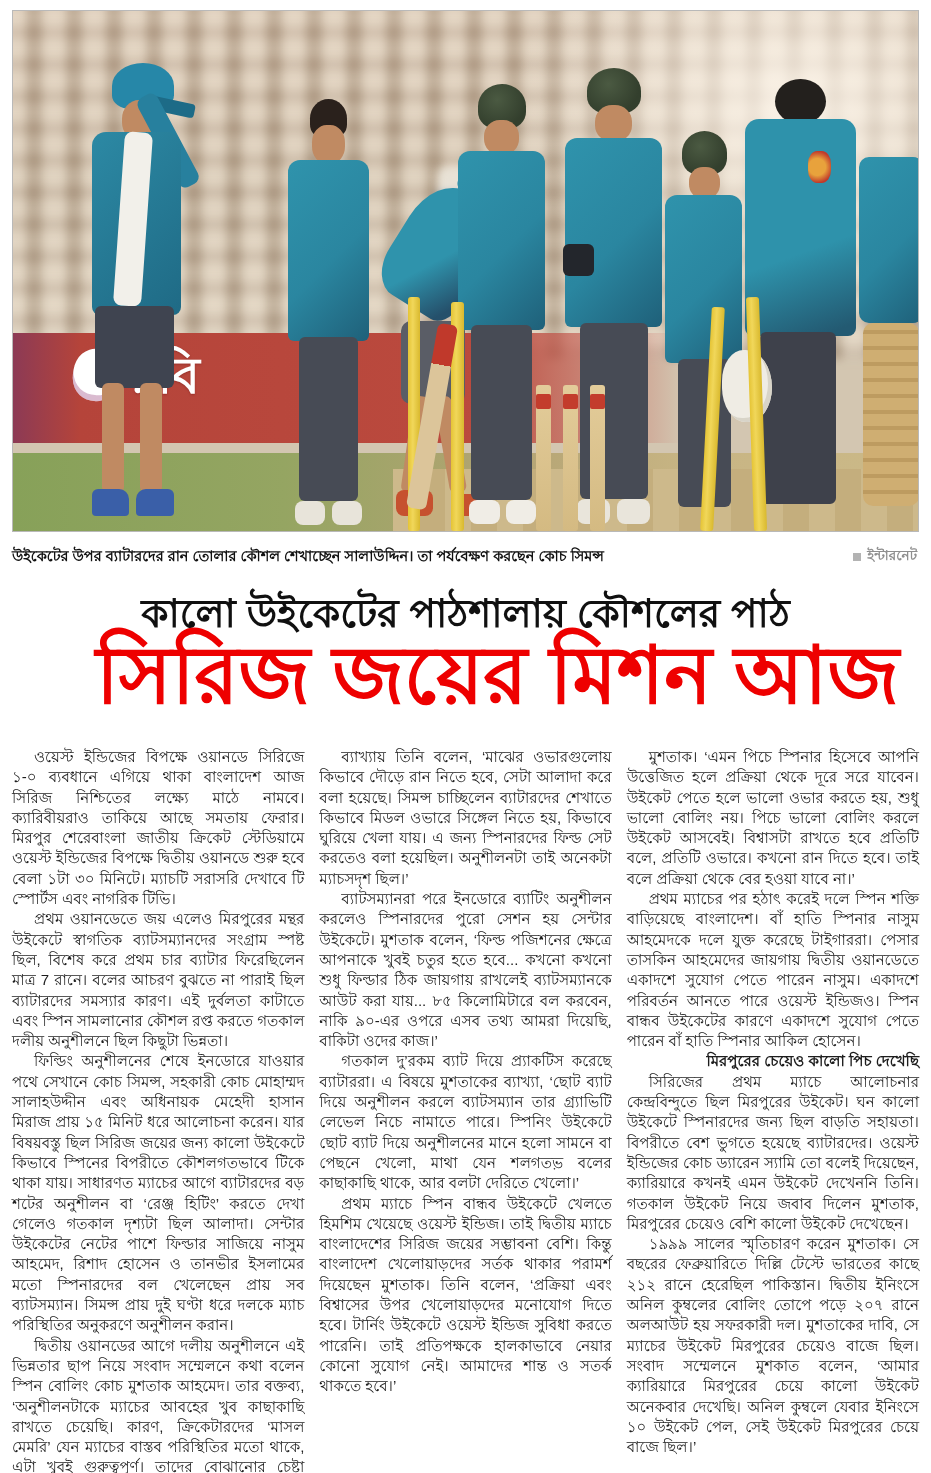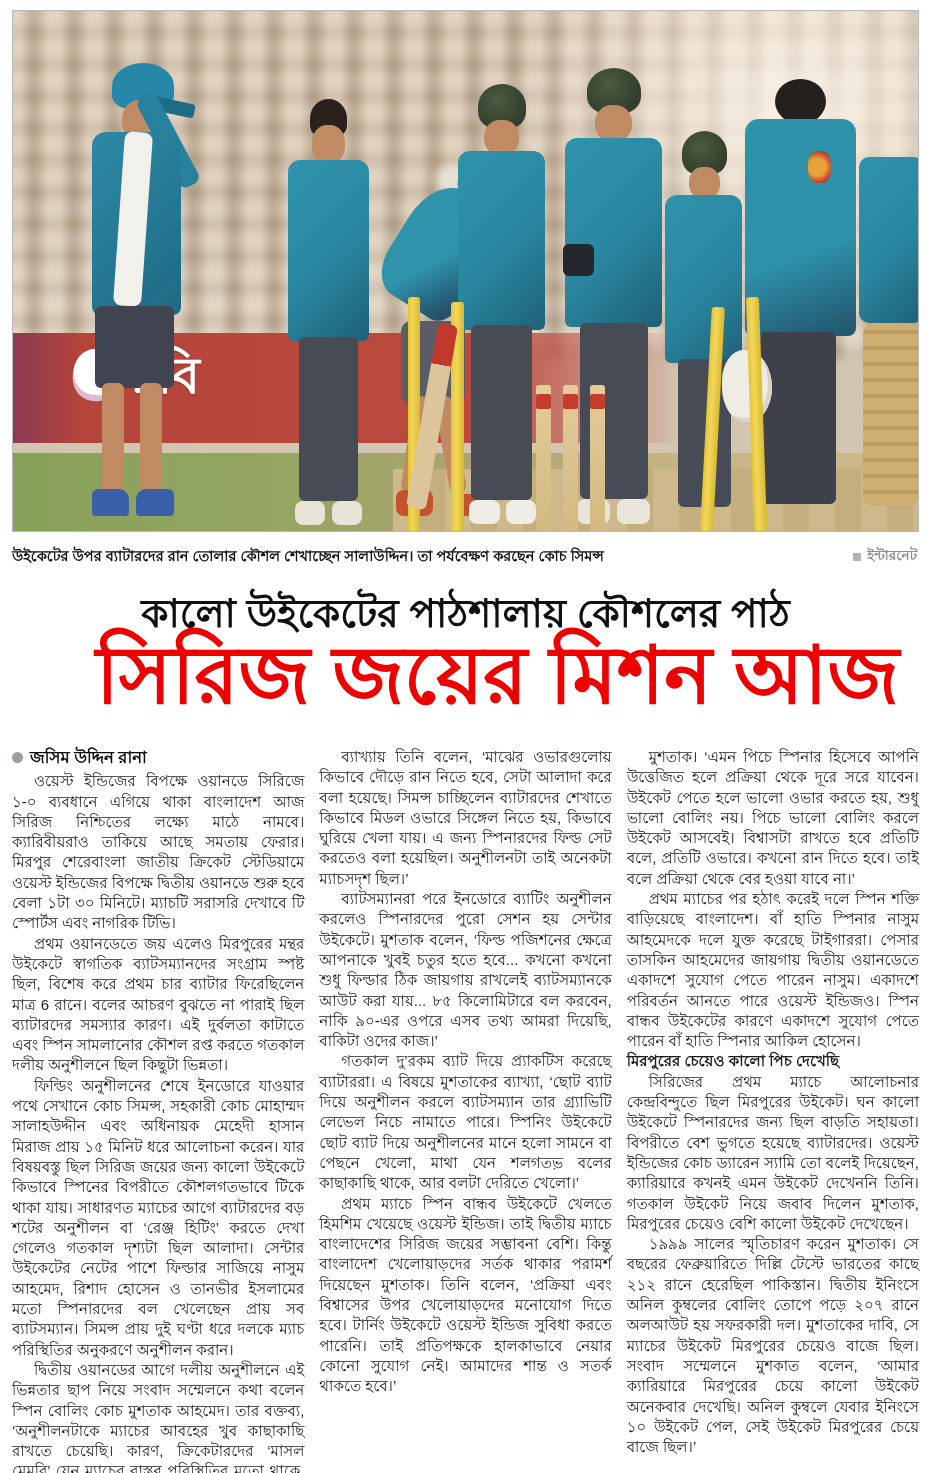--- a/index.html
+++ b/index.html
@@ -71,21 +71,21 @@
   }
   
   .columns{
     position:absolute;left:12px;top:747px;width:907px;display:flex;gap:15px;
   }
   .col{flex:1;font-size:15px;line-height:20.3px;text-align:justify;color:#1d1d1d;}
   .col p{margin:0;text-indent:22px;}
   .byline{display:flex;align-items:center;gap:7px;font-size:16.5px;font-weight:bold;
     color:#0d0d0d;margin:0 0 4px 0;}
   .byline-dot{width:11px;height:11px;border-radius:50%;background:#9aa0a6;flex:0 0 auto;}
-  .subhead{font-weight:bold;text-align:left;text-indent:0 !important;}
+  .subhead{font-weight:bold;text-align:right;text-indent:0 !important;}
 </style>
 </head>
 <body>
 
 <div class="photo-wrap">
   <div class="ph ph-bg"></div>
   <div class="ph ph-seats"></div>
   <div class="ph ph-wash"></div>
 
   <div class="ph blur-far" style="left:47%;top:30%;width:5%;height:28%;background:linear-gradient(180deg,#e8e2d6 0 18%,#7e97b4 18% 75%,#5c6d84 75%);border-radius:10px;"></div>
@@ -190,26 +190,22 @@
     <span class="credit-sq"></span>
     <span>ইন্টারনেট</span>
   </div>
 </div>
 
 <div class="kicker">কালো উইকেটের পাঠশালায় কৌশলের পাঠ</div>
 <div class="headline" id="main-headline" style="color: rgb(238, 0, 0);">সিরিজ জয়ের মিশন আজ</div>
 
 <div class="columns">
   <div class="col">
-    <div class="byline">
-      <span class="byline-dot"></span>
-      <span>জসিম উদ্দিন রানা</span>
-    </div>
     <p>ওয়েস্ট ইন্ডিজের বিপক্ষে ওয়ানডে সিরিজে ১-০ ব্যবধানে এগিয়ে থাকা বাংলাদেশ আজ সিরিজ নিশ্চিতের লক্ষ্যে মাঠে নামবে। ক্যারিবীয়রাও তাকিয়ে আছে সমতায় ফেরার। মিরপুর শেরেবাংলা জাতীয় ক্রিকেট স্টেডিয়ামে ওয়েস্ট ইন্ডিজের বিপক্ষে দ্বিতীয় ওয়ানডে শুরু হবে বেলা ১টা ৩০ মিনিটে। ম্যাচটি সরাসরি দেখাবে টি স্পোর্টস এবং নাগরিক টিভি।</p>
-    <p>প্রথম ওয়ানডেতে জয় এলেও মিরপুরের মন্থর উইকেটে স্বাগতিক ব্যাটসম্যানদের সংগ্রাম স্পষ্ট ছিল, বিশেষ করে প্রথম চার ব্যাটার ফিরেছিলেন মাত্র 6 রানে। বলের আচরণ বুঝতে না পারাই ছিল ব্যাটারদের সমস্যার কারণ। এই দুর্বলতা কাটাতে এবং স্পিন সামলানোর কৌশল রপ্ত করতে গতকাল দলীয় অনুশীলনে ছিল কিছুটা ভিন্নতা।</p>
+    <p>প্রথম ওয়ানডেতে জয় এলেও মিরপুরের মন্থর উইকেটে স্বাগতিক ব্যাটসম্যানদের সংগ্রাম স্পষ্ট ছিল, বিশেষ করে প্রথম চার ব্যাটার ফিরেছিলেন মাত্র 7 রানে। বলের আচরণ বুঝতে না পারাই ছিল ব্যাটারদের সমস্যার কারণ। এই দুর্বলতা কাটাতে এবং স্পিন সামলানোর কৌশল রপ্ত করতে গতকাল দলীয় অনুশীলনে ছিল কিছুটা ভিন্নতা।</p>
     <p>ফিল্ডিং অনুশীলনের শেষে ইনডোরে যাওয়ার পথে সেখানে কোচ সিমন্স, সহকারী কোচ মোহাম্মদ সালাহউদ্দীন এবং অধিনায়ক মেহেদী হাসান মিরাজ প্রায় ১৫ মিনিট ধরে আলোচনা করেন। যার বিষয়বস্তু ছিল সিরিজ জয়ের জন্য কালো উইকেটে কিভাবে স্পিনের বিপরীতে কৌশলগতভাবে টিকে থাকা যায়। সাধারণত ম্যাচের আগে ব্যাটারদের বড় শটের অনুশীলন বা ‘রেঞ্জ হিটিং’ করতে দেখা গেলেও গতকাল দৃশ্যটা ছিল আলাদা। সেন্টার উইকেটের নেটের পাশে ফিল্ডার সাজিয়ে নাসুম আহমেদ, রিশাদ হোসেন ও তানভীর ইসলামের মতো স্পিনারদের বল খেলেছেন প্রায় সব ব্যাটসম্যান। সিমন্স প্রায় দুই ঘণ্টা ধরে দলকে ম্যাচ পরিস্থিতির অনুকরণে অনুশীলন করান।</p>
     <p>দ্বিতীয় ওয়ানডের আগে দলীয় অনুশীলনে এই ভিন্নতার ছাপ নিয়ে সংবাদ সম্মেলনে কথা বলেন স্পিন বোলিং কোচ মুশতাক আহমেদ। তার বক্তব্য, ‘অনুশীলনটাকে ম্যাচের আবহের খুব কাছাকাছি রাখতে চেয়েছি। কারণ, ক্রিকেটারদের ‘মাসল মেমরি’ যেন ম্যাচের বাস্তব পরিস্থিতির মতো থাকে, এটা খুবই গুরুত্বপূর্ণ। তাদের বোঝানোর চেষ্টা হয়েছে, কাল (আজ) আমরা খেলব, পরিস্থিতিটা এ রকম, খেলার মাঝের সময়গুলো এমন হতে পারে।’</p>
   </div>
   <div class="col">
     <p>ব্যাখ্যায় তিনি বলেন, ‘মাঝের ওভারগুলোয় কিভাবে দৌড়ে রান নিতে হবে, সেটা আলাদা করে বলা হয়েছে। সিমন্স চাচ্ছিলেন ব্যাটারদের শেখাতে কিভাবে মিডল ওভারে সিঙ্গেল নিতে হয়, কিভাবে ঘুরিয়ে খেলা যায়। এ জন্য স্পিনারদের ফিল্ড সেট করতেও বলা হয়েছিল। অনুশীলনটা তাই অনেকটা ম্যাচসদৃশ ছিল।’</p>
     <p>ব্যাটসম্যানরা পরে ইনডোরে ব্যাটিং অনুশীলন করলেও স্পিনারদের পুরো সেশন হয় সেন্টার উইকেটে। মুশতাক বলেন, ‘ফিল্ড পজিশনের ক্ষেত্রে আপনাকে খুবই চতুর হতে হবে... কখনো কখনো শুধু ফিল্ডার ঠিক জায়গায় রাখলেই ব্যাটসম্যানকে আউট করা যায়... ৮৫ কিলোমিটারে বল করবেন, নাকি ৯০-এর ওপরে এসব তথ্য আমরা দিয়েছি, বাকিটা ওদের কাজ।’</p>
     <p>গতকাল দু’রকম ব্যাট দিয়ে প্র্যাকটিস করেছে ব্যাটাররা। এ বিষয়ে মুশতাকের ব্যাখ্যা, ‘ছোট ব্যাট দিয়ে অনুশীলন করলে ব্যাটসম্যান তার গ্র্যাভিটি লেভেল নিচে নামাতে পারে। স্পিনিং উইকেটে ছোট ব্যাট দিয়ে অনুশীলনের মানে হলো সামনে বা পেছনে খেলো, মাথা যেন শলগতভ় বলের কাছাকাছি থাকে, আর বলটা দেরিতে খেলো।’</p>
     <p>প্রথম ম্যাচে স্পিন বান্ধব উইকেটে খেলতে হিমশিম খেয়েছে ওয়েস্ট ইন্ডিজ। তাই দ্বিতীয় ম্যাচে বাংলাদেশের সিরিজ জয়ের সম্ভাবনা বেশি। কিন্তু বাংলাদেশ খেলোয়াড়দের সর্তক থাকার পরামর্শ দিয়েছেন মুশতাক। তিনি বলেন, ‘প্রক্রিয়া এবং বিশ্বাসের উপর খেলোয়াড়দের মনোযোগ দিতে হবে। টার্নিং উইকেটে ওয়েস্ট ইন্ডিজ সুবিধা করতে পারেনি। তাই প্রতিপক্ষকে হালকাভাবে নেয়ার কোনো সুযোগ নেই। আমাদের শান্ত ও সতর্ক থাকতে হবে।’</p>
 
   </div>

